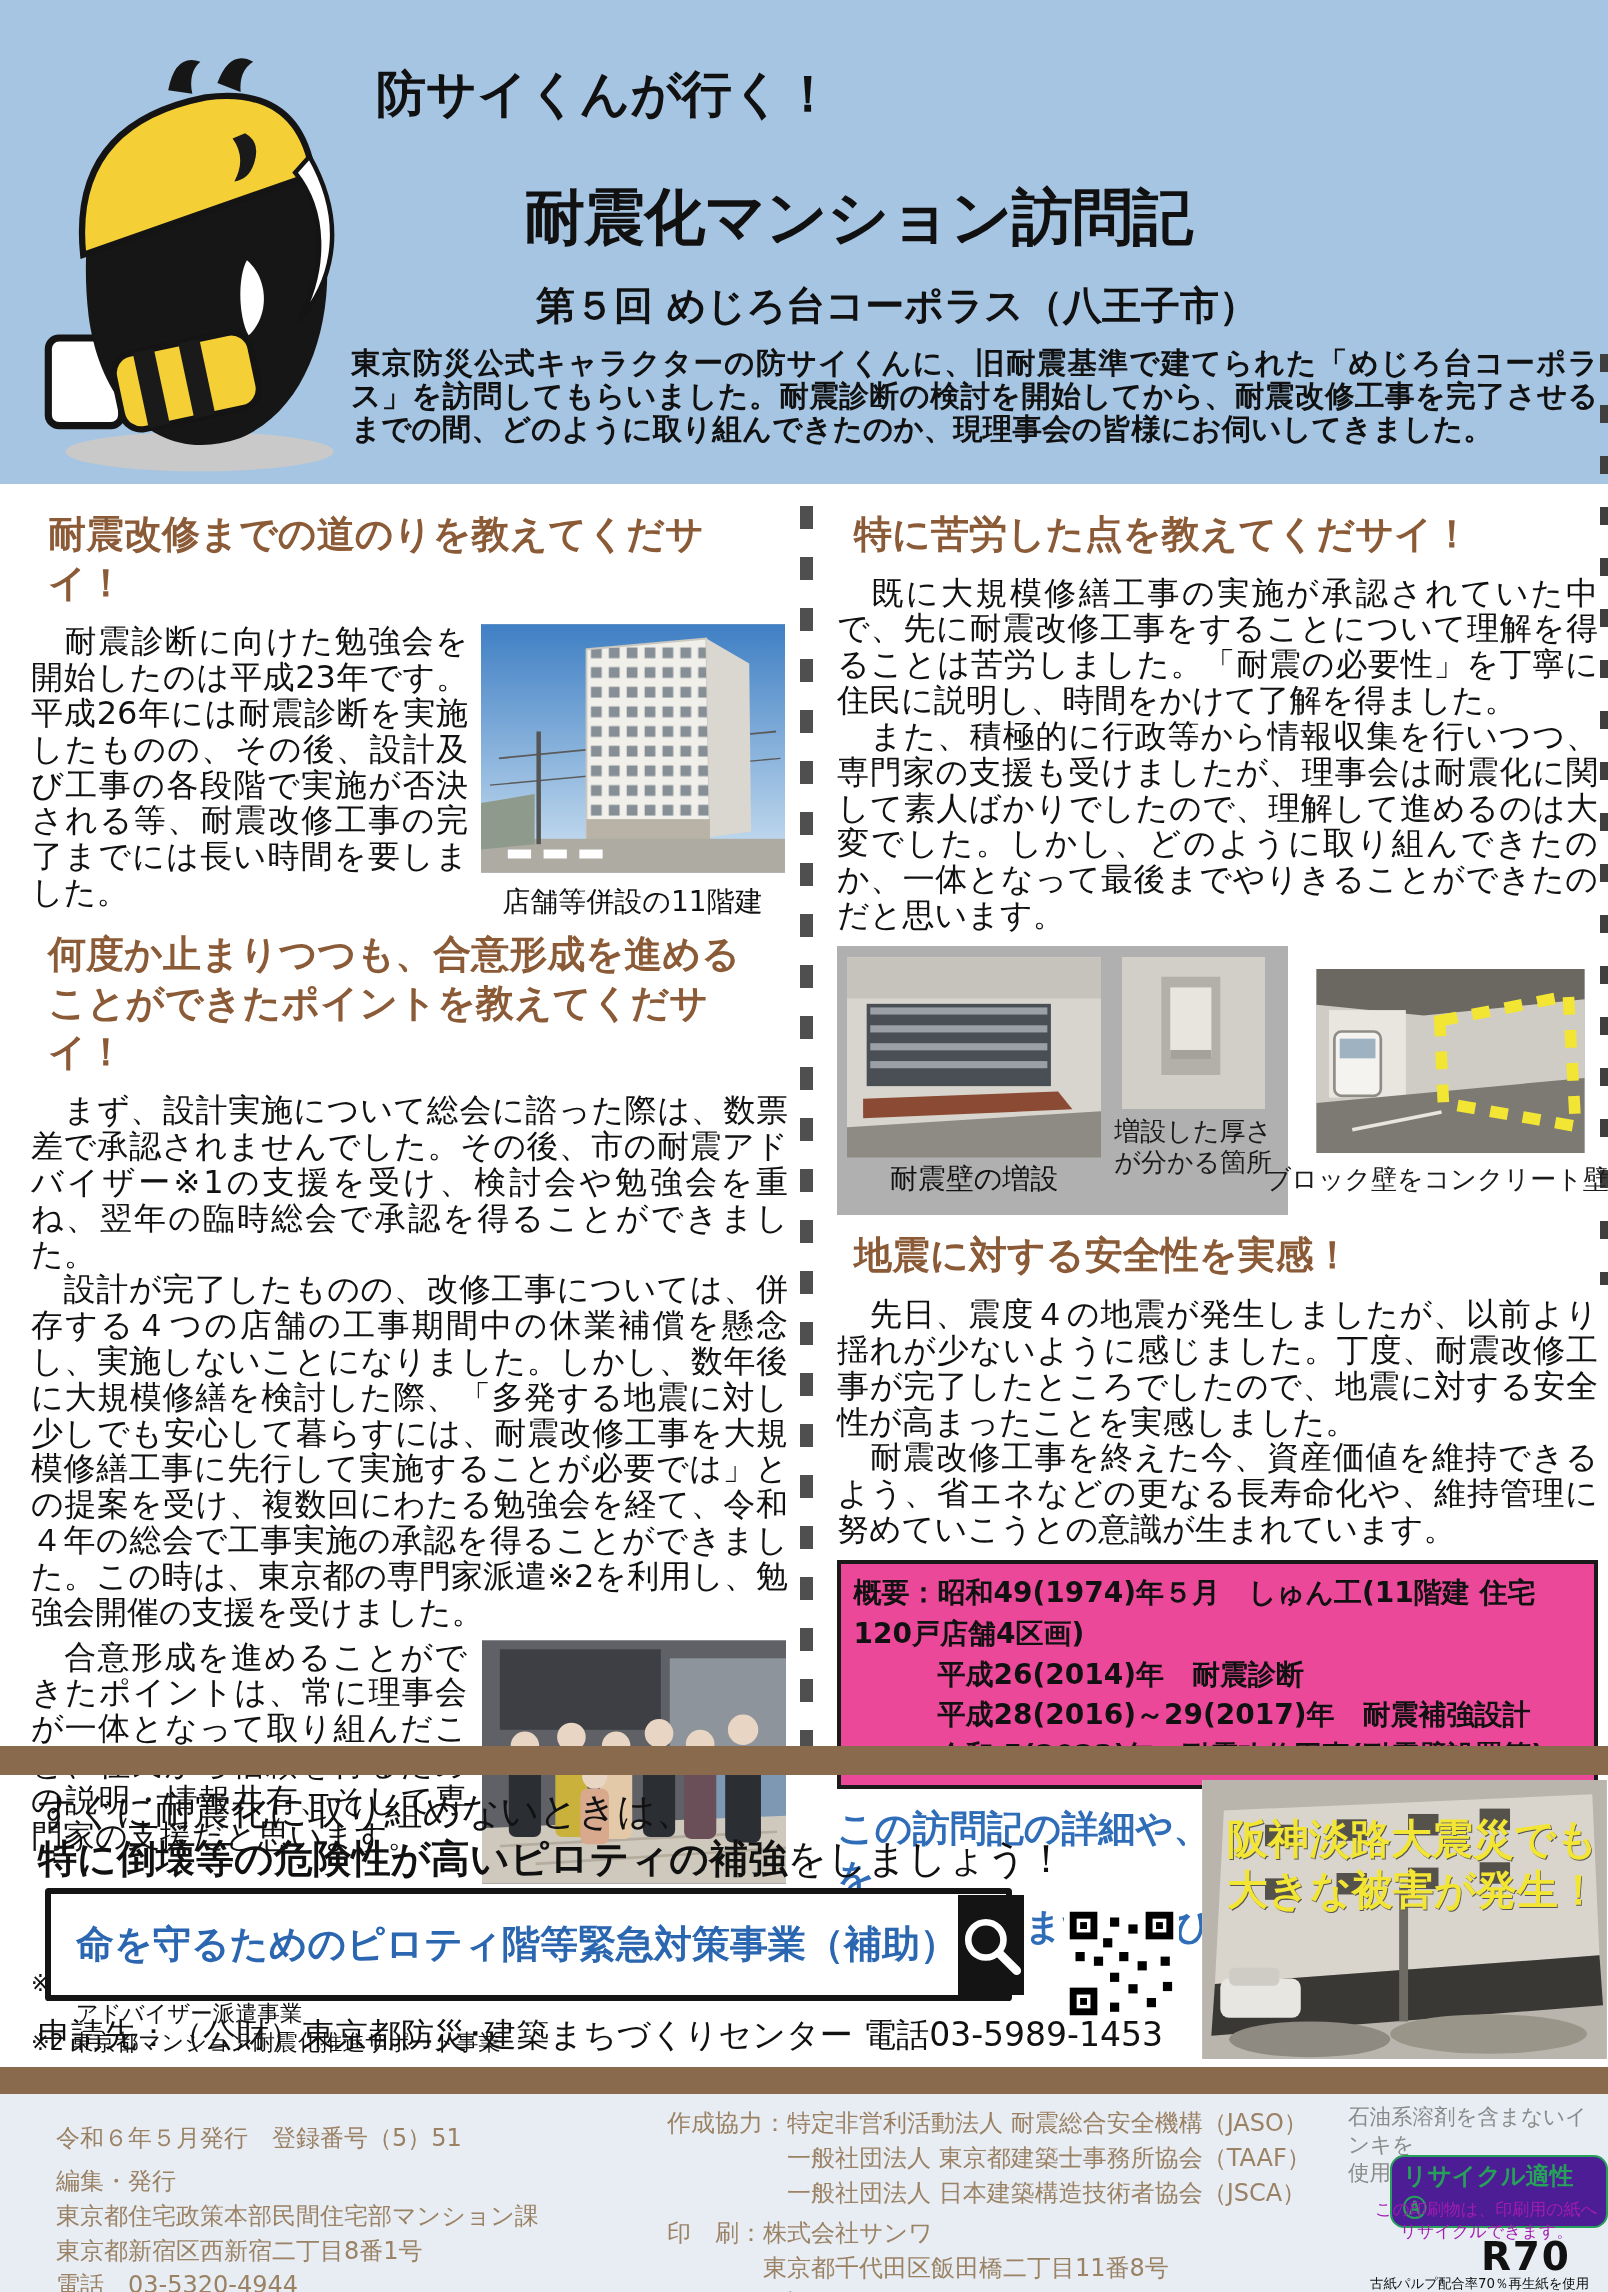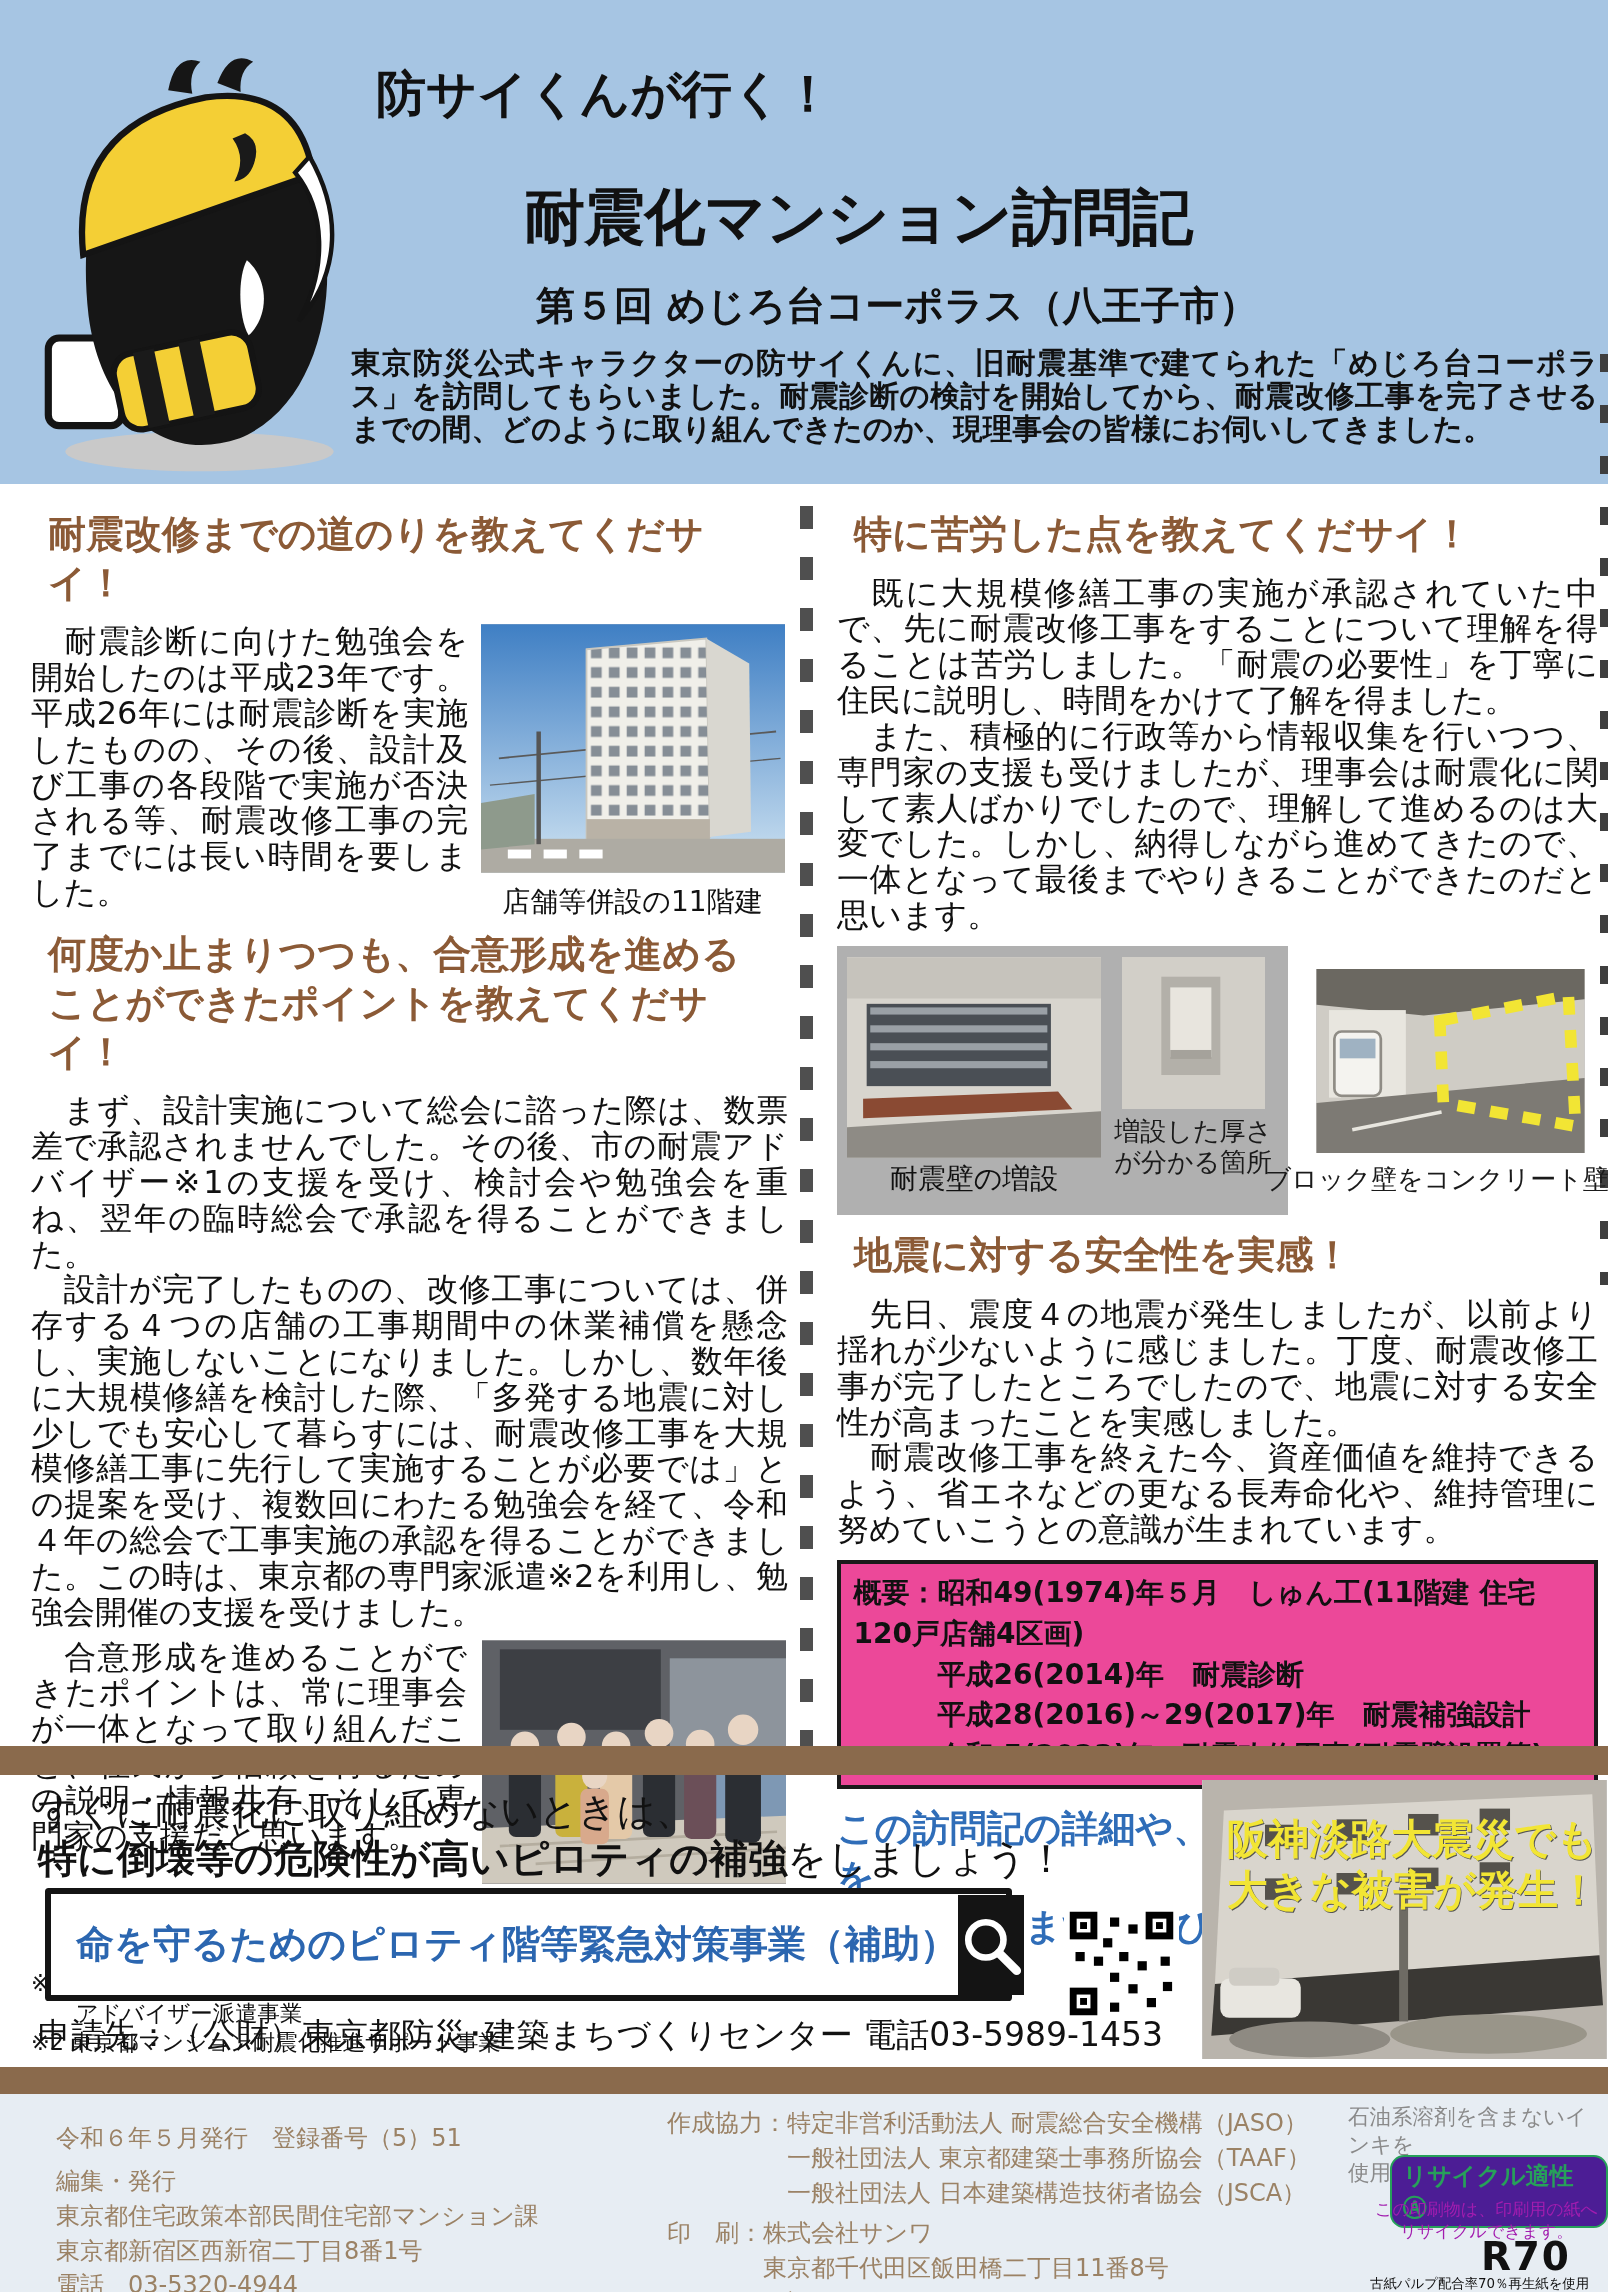--- a/index.html
+++ b/index.html
@@ -173,21 +173,21 @@
       </div>
     </div>
     <div class="footnotes pre">※1 八王子市分譲マンション耐震化促進
 　　アドバイザー派遣事業
 ※2 東京都マンション耐震化推進サポート事業</div>
   </div>
 
   <div class="col-right">
     <h2 class="sec">特に苦労した点を教えてくだサイ！</h2>
     <p class="body-txt pre" style="margin-top:7.2px;">　既に大規模修繕工事の実施が承認されていた中で、先に耐震改修工事をすることについて理解を得ることは苦労しました。「耐震の必要性」を丁寧に住民に説明し、時間をかけて了解を得ました。
-　また、積極的に行政等から情報収集を行いつつ、専門家の支援も受けましたが、理事会は耐震化に関して素人ばかりでしたので、理解して進めるのは大変でした。しかし、納得しながら進めてきたので、一体となって最後までやりきることができたのだと思います。</p>
+　また、積極的に行政等から情報収集を行いつつ、専門家の支援も受けましたが、理事会は耐震化に関して素人ばかりでしたので、理解して進めるのは大変でした。しかし、どのように取り組んできたのか、一体となって最後までやりきることができたのだと思います。</p>
 
     <div class="photoblock">
       <div class="graybox">
         <div class="mailcol">
           <svg class="photo-frame ph-mail" viewBox="0 0 284 224">
             <rect width="284" height="224" fill="#d8d5ce"></rect>
             <rect width="284" height="46" fill="#c6c3bc"></rect>
             <rect x="22" y="52" width="206" height="92" fill="#4a4f55"></rect>
             <g fill="#9aa0a6">
               <rect x="26" y="56" width="198" height="8"></rect>

